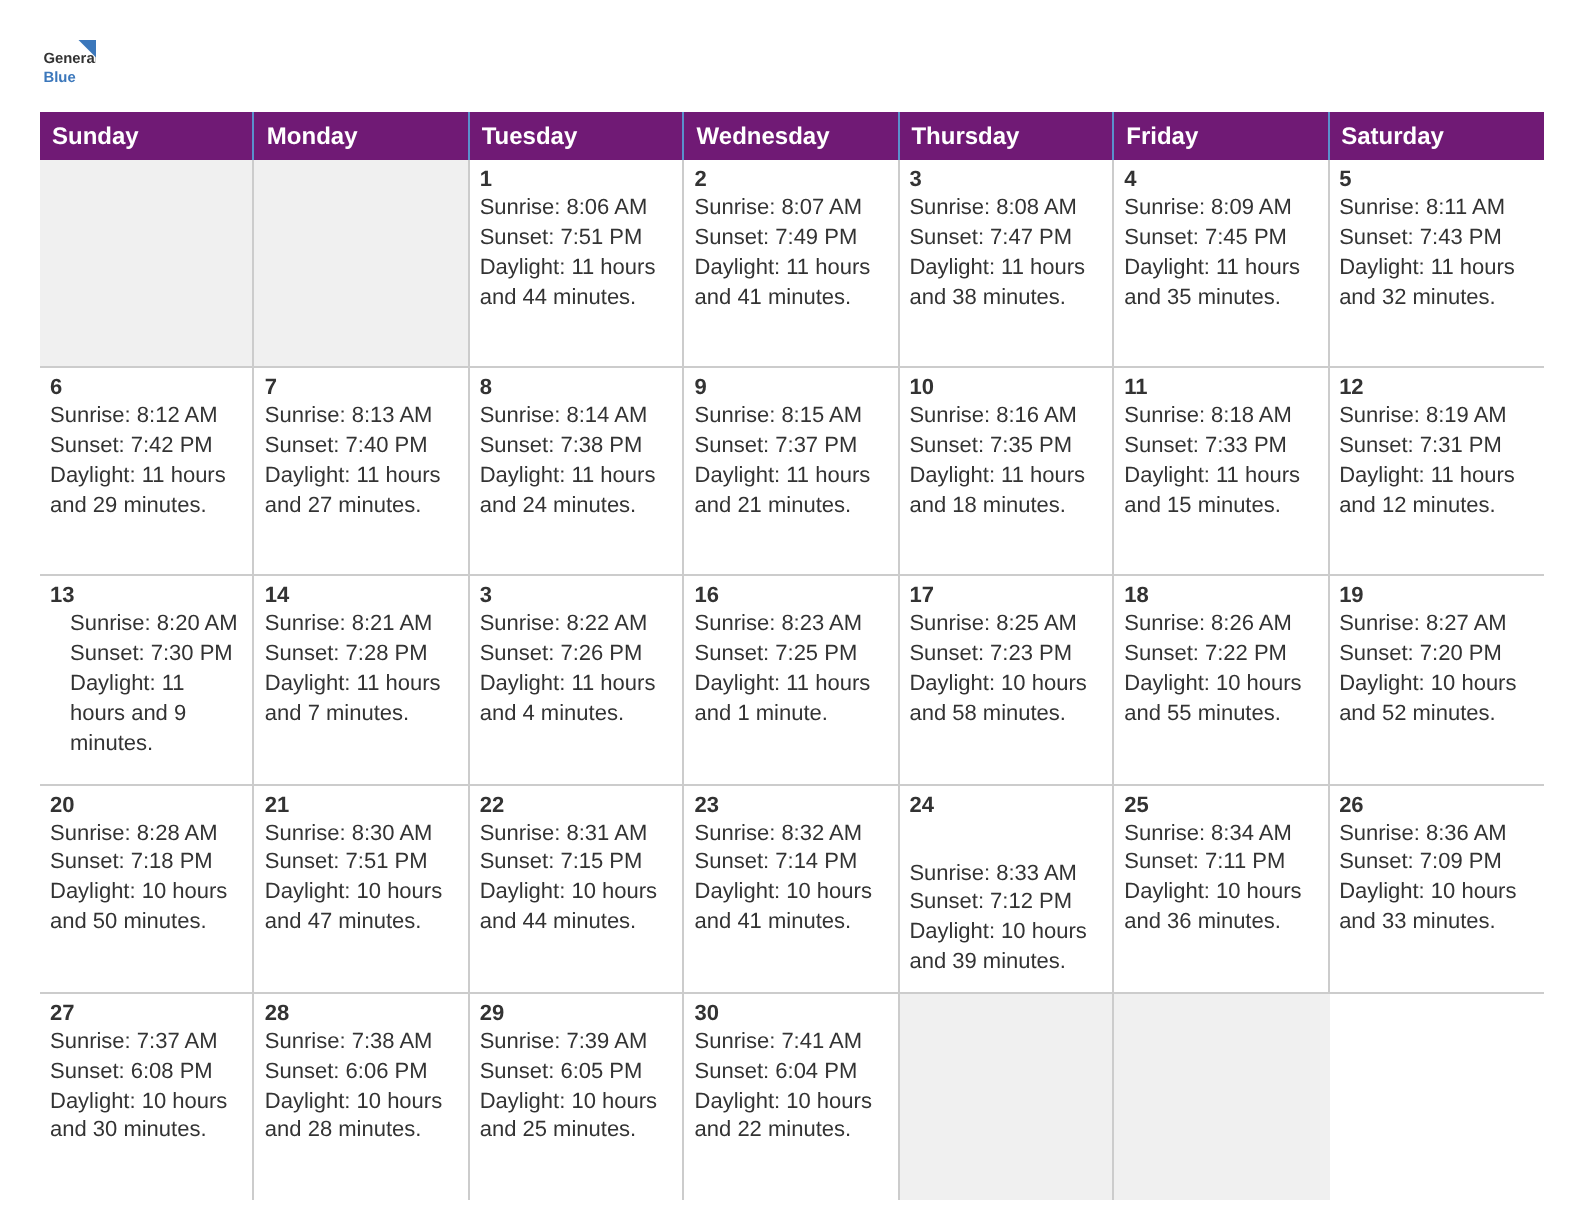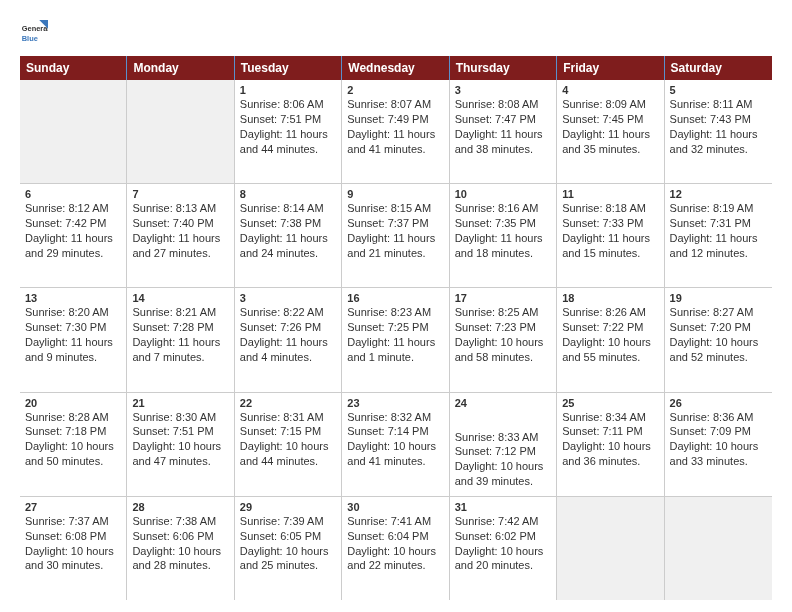--- a/index.html
+++ b/index.html
@@ -53,21 +53,21 @@
       color: #555;
     }
     .calendar {
       flex: 1;
       display: flex;
       flex-direction: column;
     }
     .cal-header-row {
       display: grid;
       grid-template-columns: repeat(7, 1fr);
-      background: #7f1d1d;
+      background: #701a75;
     }
     .cal-header-cell {
       color: #fff;
       font-size: 12px;
       font-weight: bold;
       padding: 5px 6px;
       text-align: left;
       border-right: 1px solid #5a90cc;
     }
     .cal-header-cell:last-child { border-right: none; }
@@ -216,21 +216,21 @@
           <div class="cal-cell">
             <span class="day-num">12</span>
             <div class="cell-text" style="white-space: pre-line;">Sunrise: 8:19 AM
 Sunset: 7:31 PM
 Daylight: 11 hours and 12 minutes.</div>
           </div>
         </div>
         <div class="cal-row">
           <div class="cal-cell">
             <span class="day-num">13</span>
-            <div class="cell-text" style="white-space: pre-line;">Sunrise: 8:20 AM
+            <div class="cell-text" style="white-space: pre-line; margin-left: 10px;">Sunrise: 8:20 AM
 Sunset: 7:30 PM
 Daylight: 11 hours and 9 minutes.</div>
           </div>
           <div class="cal-cell">
             <span class="day-num">14</span>
             <div class="cell-text" style="white-space: pre-line;">Sunrise: 8:21 AM
 Sunset: 7:28 PM
 Daylight: 11 hours and 7 minutes.</div>
           </div>
           <div class="cal-cell">
@@ -325,25 +325,19 @@
             <span class="day-num">29</span>
             <div class="cell-text" style="white-space: pre-line;">Sunrise: 7:39 AM
 Sunset: 6:05 PM
 Daylight: 10 hours and 25 minutes.</div>
           </div>
           <div class="cal-cell">
             <span class="day-num">30</span>
             <div class="cell-text" style="white-space: pre-line;">Sunrise: 7:41 AM
 Sunset: 6:04 PM
 Daylight: 10 hours and 22 minutes.</div>
-          </div>
-          <div class="cal-cell">
-            <span class="day-num">31</span>
-            <div class="cell-text" style="white-space: pre-line;">Sunrise: 7:42 AM
-Sunset: 6:02 PM
-Daylight: 10 hours and 20 minutes.</div>
           </div>
           <div class="cal-cell empty shaded"></div>
           <div class="cal-cell empty shaded"></div>
         </div>
       </div>
   </div>
 </div>
 
 </body></html>

